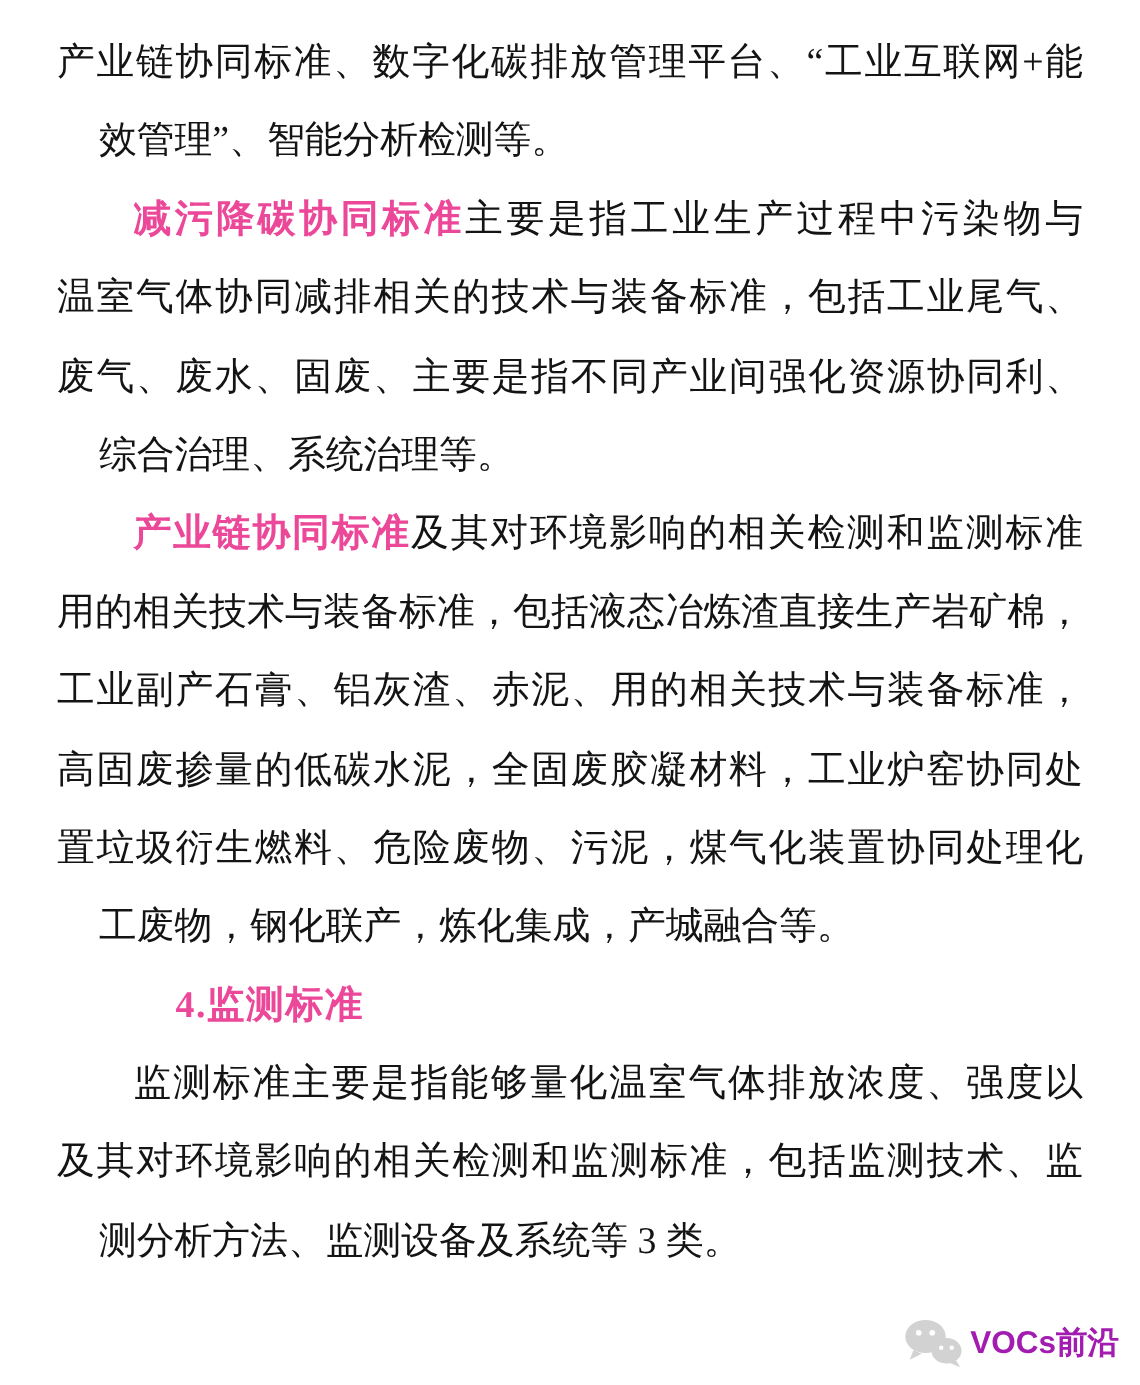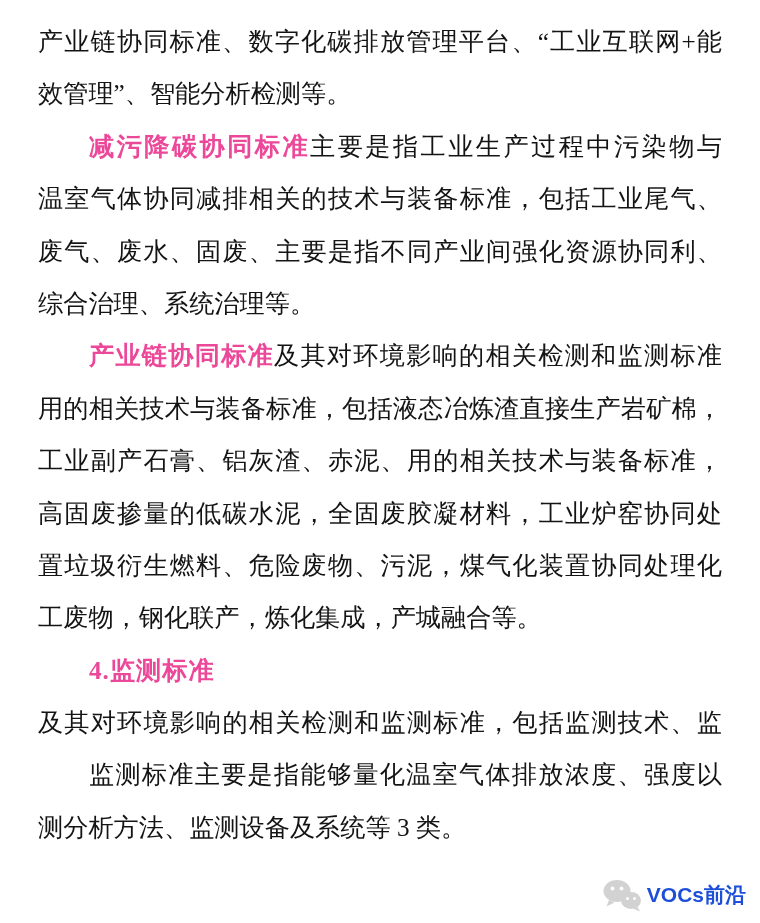--- a/index.html
+++ b/index.html
@@ -25,39 +25,40 @@
   .line {
     height: 52.4px;
     line-height: 52.4px;
     text-align: justify;
     text-align-last: justify;
     text-justify: inter-character;
     white-space: normal;
   }
   .line.end {
     text-align-last: left;
+    margin-left: 28px;
   }
   .line.indent {
     padding-left: 51px;
   }
   .line b {
     font-weight: 700;
     color: #ec4899;
   }
   .heading b {
     letter-spacing: 1px;
   }
   .watermark {
     position: absolute;
     right: 14px;
     bottom: 11px;
     display: flex;
     align-items: center;
     gap: 5px;
-    color: #1d4ed8;
+    color: #a21caf;
     font-size: 21px;
     font-weight: 700;
     font-family: "Liberation Sans", "DejaVu Sans", sans-serif;
   }
   .wicon {
     display: inline-flex;
     align-items: center;
   }
 </style>
 </head>
@@ -74,22 +75,22 @@
 
   <div class="line indent"><b>产业链协同标准</b><span>及其对环境影响的相关检测和监测标准</span></div>
   <div class="line"><span>用的相关技术与装备标准，包括液态冶炼渣直接生产岩矿棉，</span></div>
   <div class="line"><span>工业副产石膏、铝灰渣、赤泥、用的相关技术与装备标准，</span></div>
   <div class="line"><span>高固废掺量的低碳水泥，全固废胶凝材料，工业炉窑协同处</span></div>
   <div class="line"><span>置垃圾衍生燃料、危险废物、污泥，煤气化装置协同处理化</span></div>
   <div class="line end"><span>工废物，钢化联产，炼化集成，产城融合等。</span></div>
 
   <div class="line indent end heading"><b>4.监测标准</b></div>
 
+  <div class="line indent"><span>监测标准主要是指能够量化温室气体排放浓度、强度以</span></div>
   <div class="line"><span>及其对环境影响的相关检测和监测标准，包括监测技术、监</span></div>
-  <div class="line indent"><span>监测标准主要是指能够量化温室气体排放浓度、强度以</span></div>
   <div class="line end"><span>测分析方法、监测设备及系统等 3 类。</span></div>
 </div>
 
 <div class="watermark">
   <span class="wicon">
     <svg width="40" height="34" viewBox="0 0 40 34" xmlns="http://www.w3.org/2000/svg">
       <ellipse cx="15" cy="13" rx="13.5" ry="11" fill="#d2d2d2"></ellipse>
       <path d="M7 22 L4.5 28.5 L12.5 24.5 Z" fill="#d2d2d2"></path>
       <circle cx="10.5" cy="10.5" r="1.9" fill="#ffffff"></circle>
       <circle cx="19.5" cy="10.5" r="1.9" fill="#ffffff"></circle>

